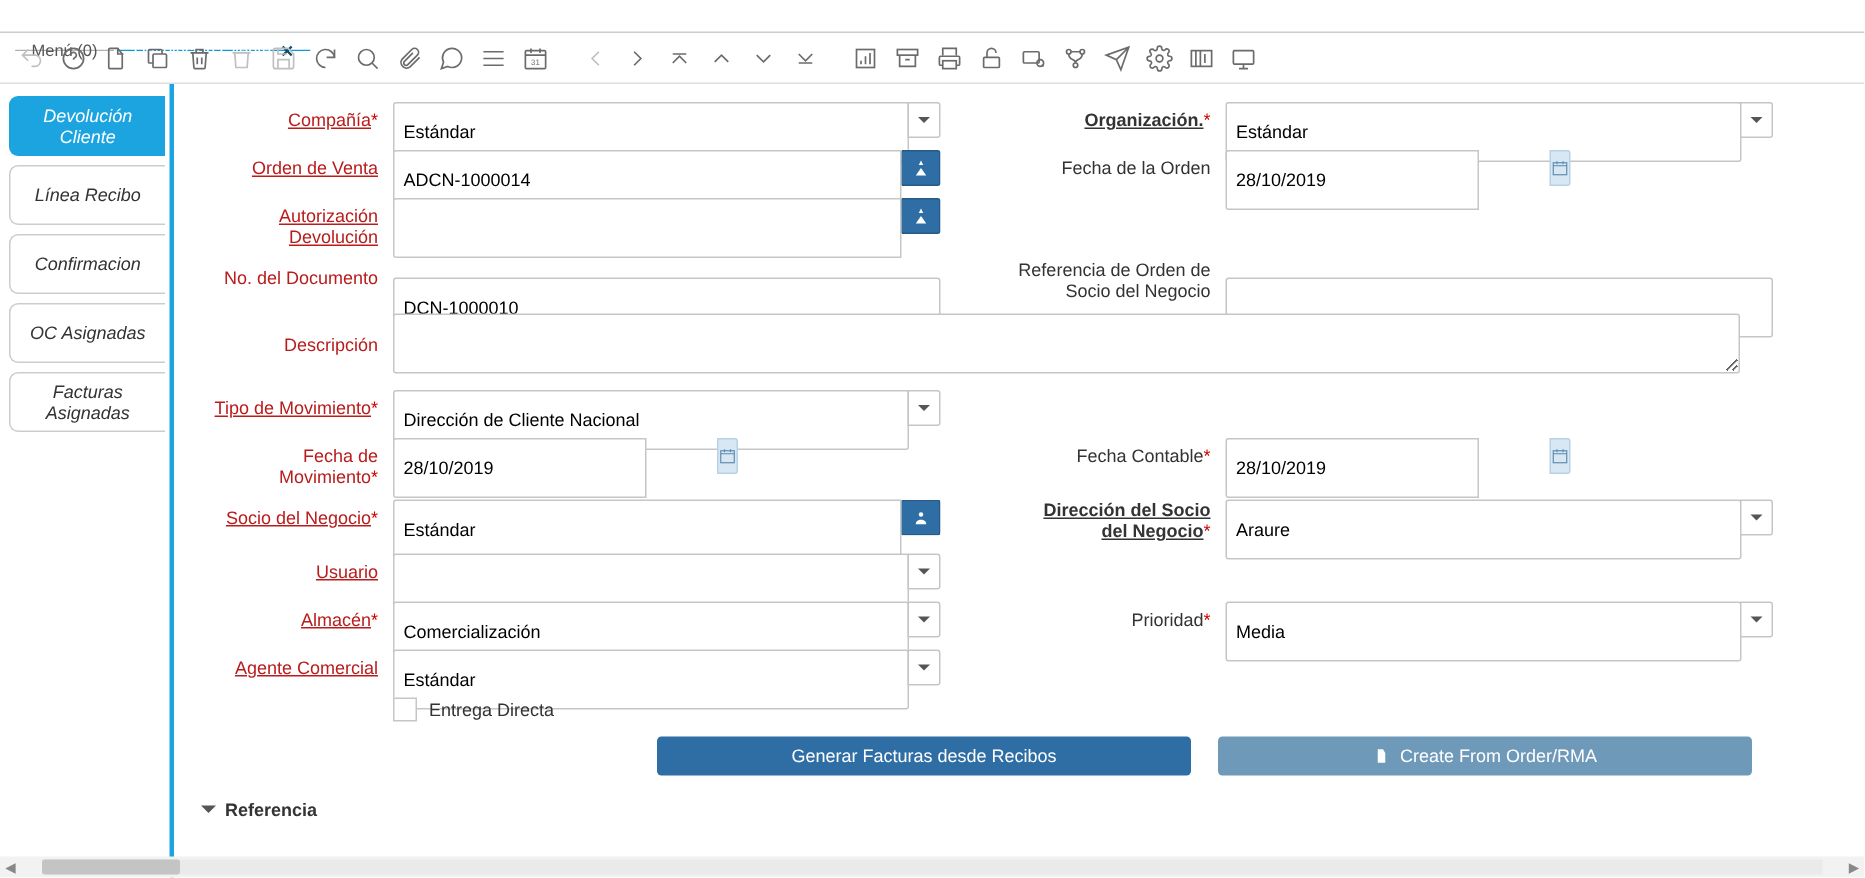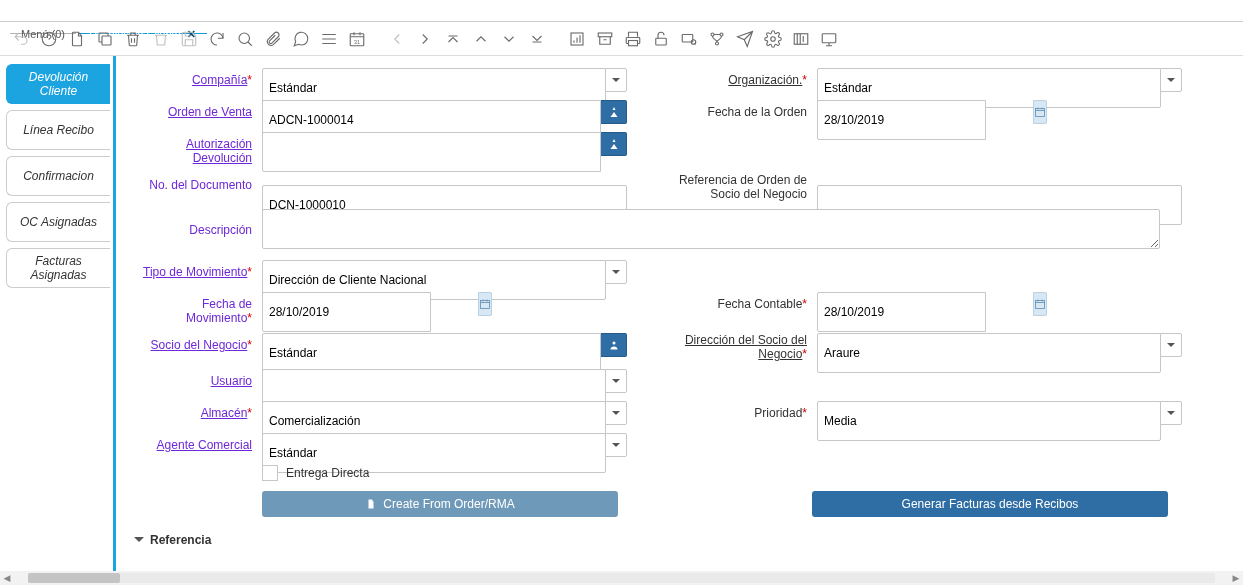--- a/index.html
+++ b/index.html
@@ -26,28 +26,28 @@
   .side-tabs { width: 113px; padding-top: 8px; padding-left: 6px; }
   .stab { display: flex; align-items: center; justify-content: center; text-align: center; height: 40px; width: 104px; border: 1px solid #ccc; border-right: none; border-radius: 6px 0 0 6px; margin-bottom: 6px; font-style: italic; font-size: 12px; color: #333; cursor: pointer; padding: 0 6px; line-height: 1.2; }
   .stab.active { background: #1ba4df; border-color: #1ba4df; color: #fff; }
 
   
   .form-pane { flex: 1; border-left: 3px solid #1ba4df; position: relative; overflow: hidden; }
   .form-scroll { position: absolute; inset: 0; overflow-y: scroll; padding: 12px 24px 0 18px; }
 
   
   .row { display: flex; align-items: flex-start; margin-bottom: 8px; }
-  .lbl { width: 128px; text-align: right; padding-right: 10px; padding-top: 5px; font-size: 12px; color: #6d28d9; }
+  .lbl { width: 128px; text-align: right; padding-right: 10px; padding-top: 5px; font-size: 12px; color: #b91c1c; }
   .lbl.req::after { content: "*"; color: #d40000; }
   .lbl .ul { text-decoration: underline; }
   .fld { width: 365px; }
   .gap { width: 50px; }
   .lbl2 { width: 140px; text-align: right; padding-right: 10px; padding-top: 5px; }
   .lbl2.req::after { content: "*"; color: #d40000; }
-  .lbl2 .ul { text-decoration: underline; }
+  .lbl2 .ul { text-decoration: underline; font-weight: bold; }
 
   .ctrl { display: flex; height: 24px; }
   .ctrl input[type=text], .ctrl .sel { flex: 1; border: 1px solid #c6c6c6; border-radius: 2px 0 0 2px; padding: 0 6px; height: 40px; font-size: 12px; background: #fff; color: #000000; }
   .ctrl .sel { border-radius: 2px; display: flex; align-items: center; }
   .ctrl.noaddon input, .ctrl.noaddon .sel { border-radius: 2px; margin-top: 12px; }
   .addonbtn { width: 26px; height: 24px; background: #2f6ea5; border: 1px solid #265a88; border-left: none; border-radius: 0 2px 2px 0; display: flex; align-items: center; justify-content: center; color: #fff; cursor: pointer; }
   .addonbtn svg { width: 12px; height: 12px; fill: #fff; }
   .seldrop { width: 22px; height: 24px; border: 1px solid #c6c6c6; border-left: 1px solid #c6c6c6; border-radius: 0 2px 2px 0; display: flex; align-items: center; justify-content: center; background: #fff; cursor: pointer; margin-left: -1px; }
   .seldrop::after { content: ""; border: 4px solid transparent; border-top-color: #555; margin-top: 3px; }
   .datebtn { width: 22px; height: 24px; background: #d7e8f4; border: 1px solid #b7d2e6; border-radius: 0 2px 2px 0; margin-left: -1px; display: flex; align-items: center; justify-content: center; cursor: pointer; }
@@ -449,28 +449,28 @@
           </div>
       </div>
 
 
       <div class="chkrow">
         <div class="cbox"></div>
         <span>Entrega Directa</span>
       </div>
 
       <div class="btnrow">
+        <div class="bigbtn dark2">
+          <span>Generar Facturas desde Recibos</span>
+        </div>
         <div class="bigbtn">
           <svg viewBox="0 0 24 24">
               <path d="M14 3H7v18h10V8z" fill="#fff"></path>
             </svg>
           <span>Create From Order/RMA</span>
-        </div>
-        <div class="bigbtn dark2">
-          <span>Generar Facturas desde Recibos</span>
         </div>
       </div>
 
       <div class="section-head">
         <span class="tri"></span>
         <span>Referencia</span>
       </div>
 
     </div>
   </div>

